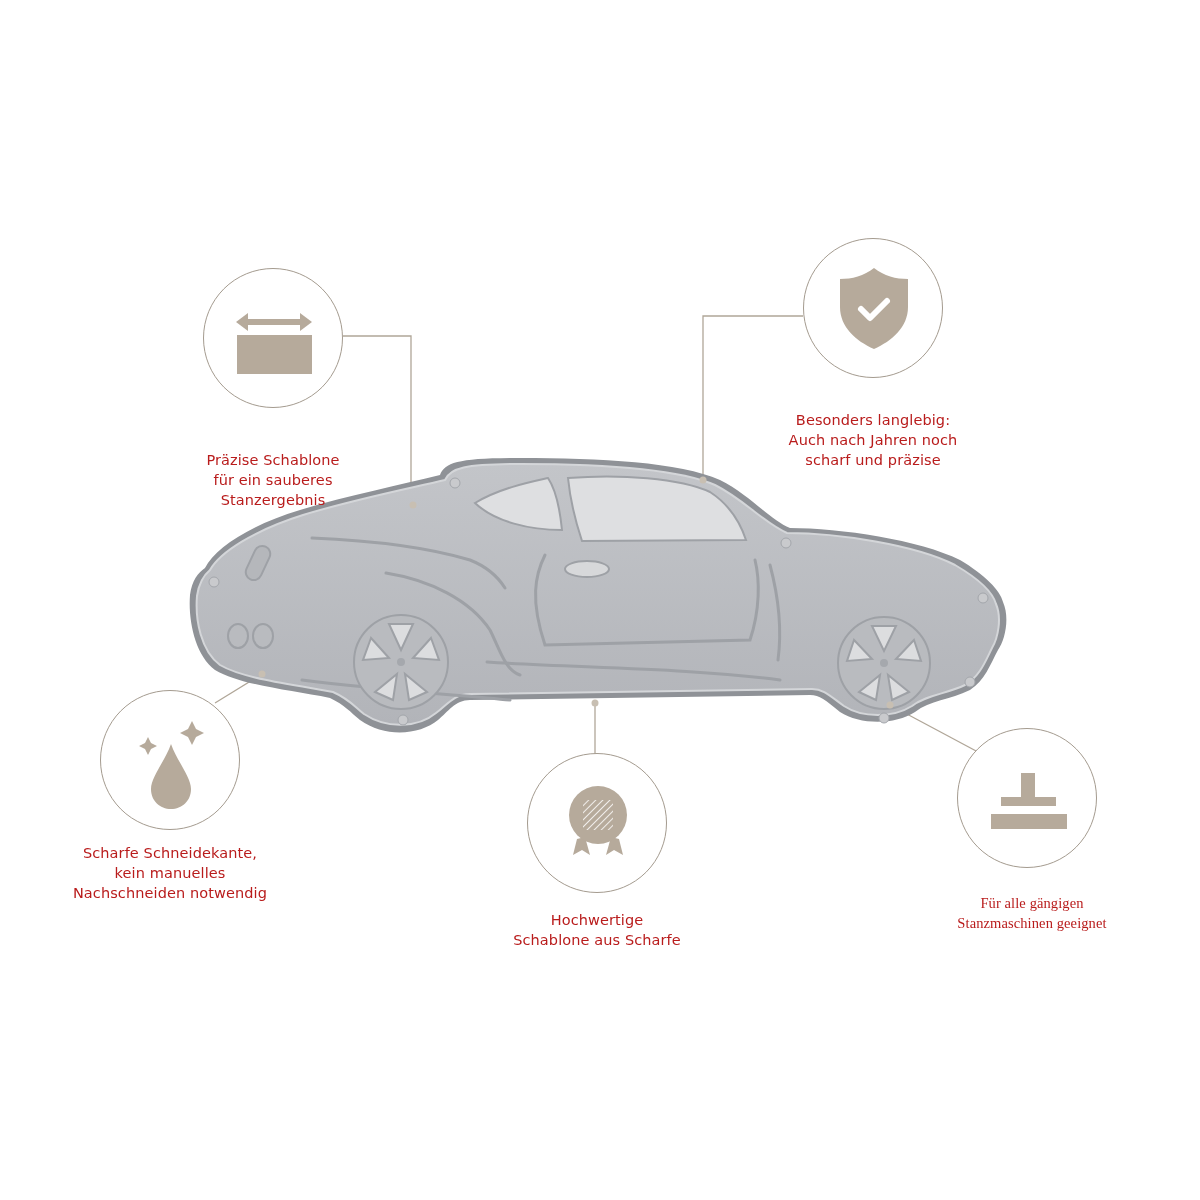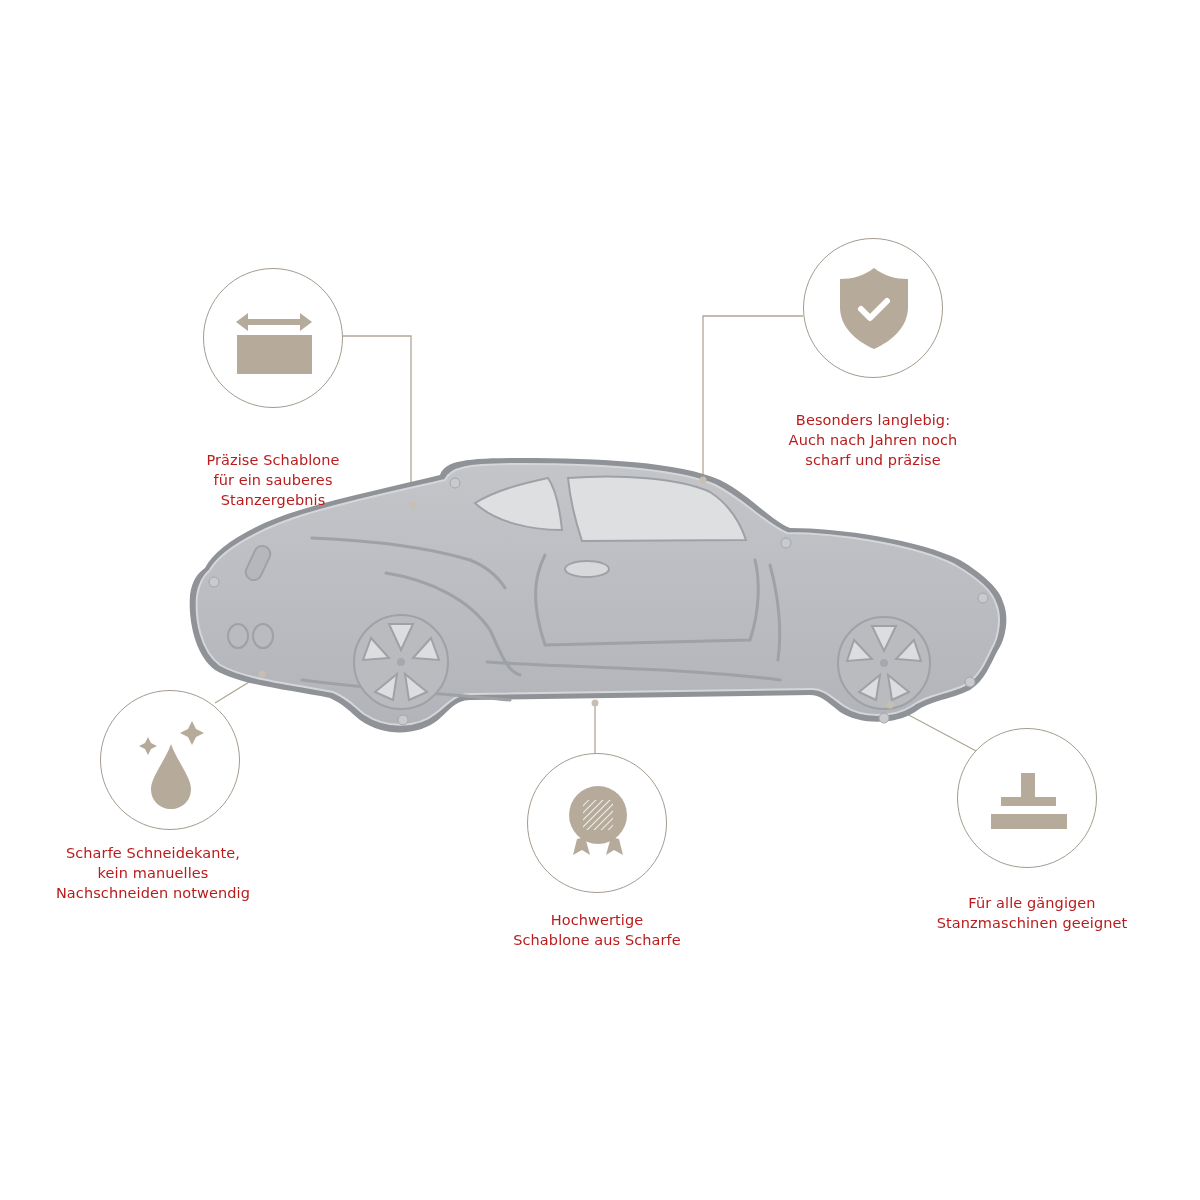--- a/index.html
+++ b/index.html
@@ -124,21 +124,21 @@
 
   <div class="feature-circle" style="left:100px;top:690px;">
     <svg width="140" height="140">
       <g fill="#b6aa9b">
         <path d="M70,53 C64,70 50,86 50,98 C50,110 59,118 70,118 C81,118 90,110 90,98 C90,86 76,70 70,53 Z"></path>
         <path d="M91,30 L95,38 L103,42 L95,46 L91,54 L87,46 L79,42 L87,38 Z"></path>
         <path d="M47,46 L50,52 L56,55 L50,58 L47,64 L44,58 L38,55 L44,52 Z"></path>
       </g>
     </svg>
   </div>
-  <div class="caption" style="left:38px;top:843px;width:230px;">Scharfe Schneidekante,
+  <div class="caption" style="left:55px;top:843px;width:230px;">Scharfe Schneidekante,
 kein manuelles
 Nachschneiden notwendig</div>
 
   <div class="feature-circle" style="left:527px;top:753px;">
     <svg width="140" height="140">
       <defs>
         <pattern id="hatch" width="5" height="5" patternUnits="userSpaceOnUse" patternTransform="rotate(45)">
           <rect width="5" height="5" fill="#b6aa9b"></rect>
           <line x1="0" y1="0" x2="0" y2="5" stroke="#ffffff" stroke-width="1.6"></line>
         </pattern>
@@ -156,16 +156,16 @@
 
   <div class="feature-circle" style="left:957px;top:728px;">
     <svg width="140" height="140">
       <g fill="#b6aa9b">
         <rect x="63" y="44" width="14" height="26"></rect>
         <rect x="43" y="68" width="55" height="9"></rect>
         <rect x="33" y="85" width="76" height="15"></rect>
       </g>
     </svg>
   </div>
-  <div class="caption" style="left:917px;top:893px;width:230px;">Für alle gängigen
+  <div class="caption" style="left:917px;top:893px;width:230px;font-family:Liberation Serif, serif;">Für alle gängigen
 Stanzmaschinen geeignet</div>
 
 </div>
 
 </body></html>

